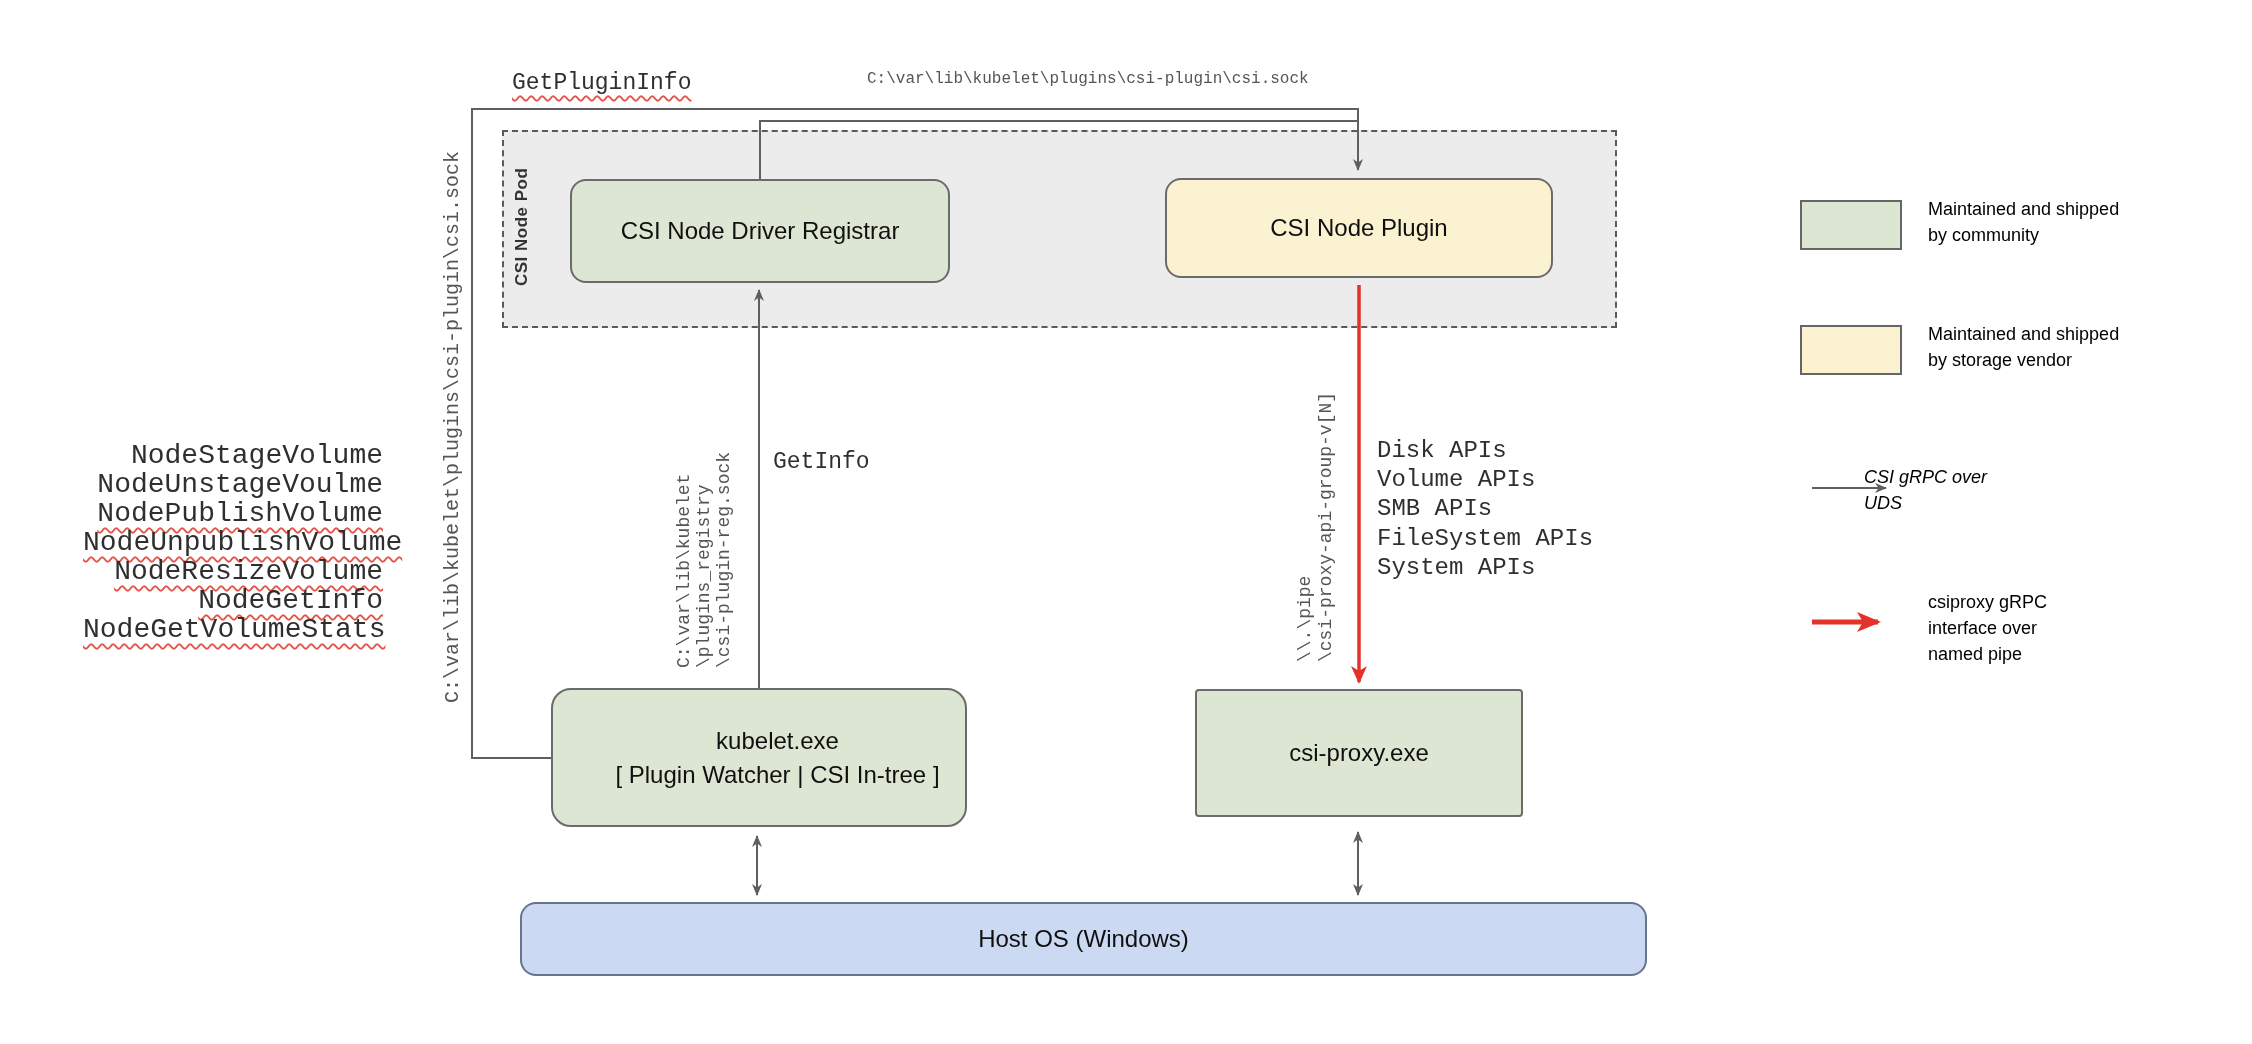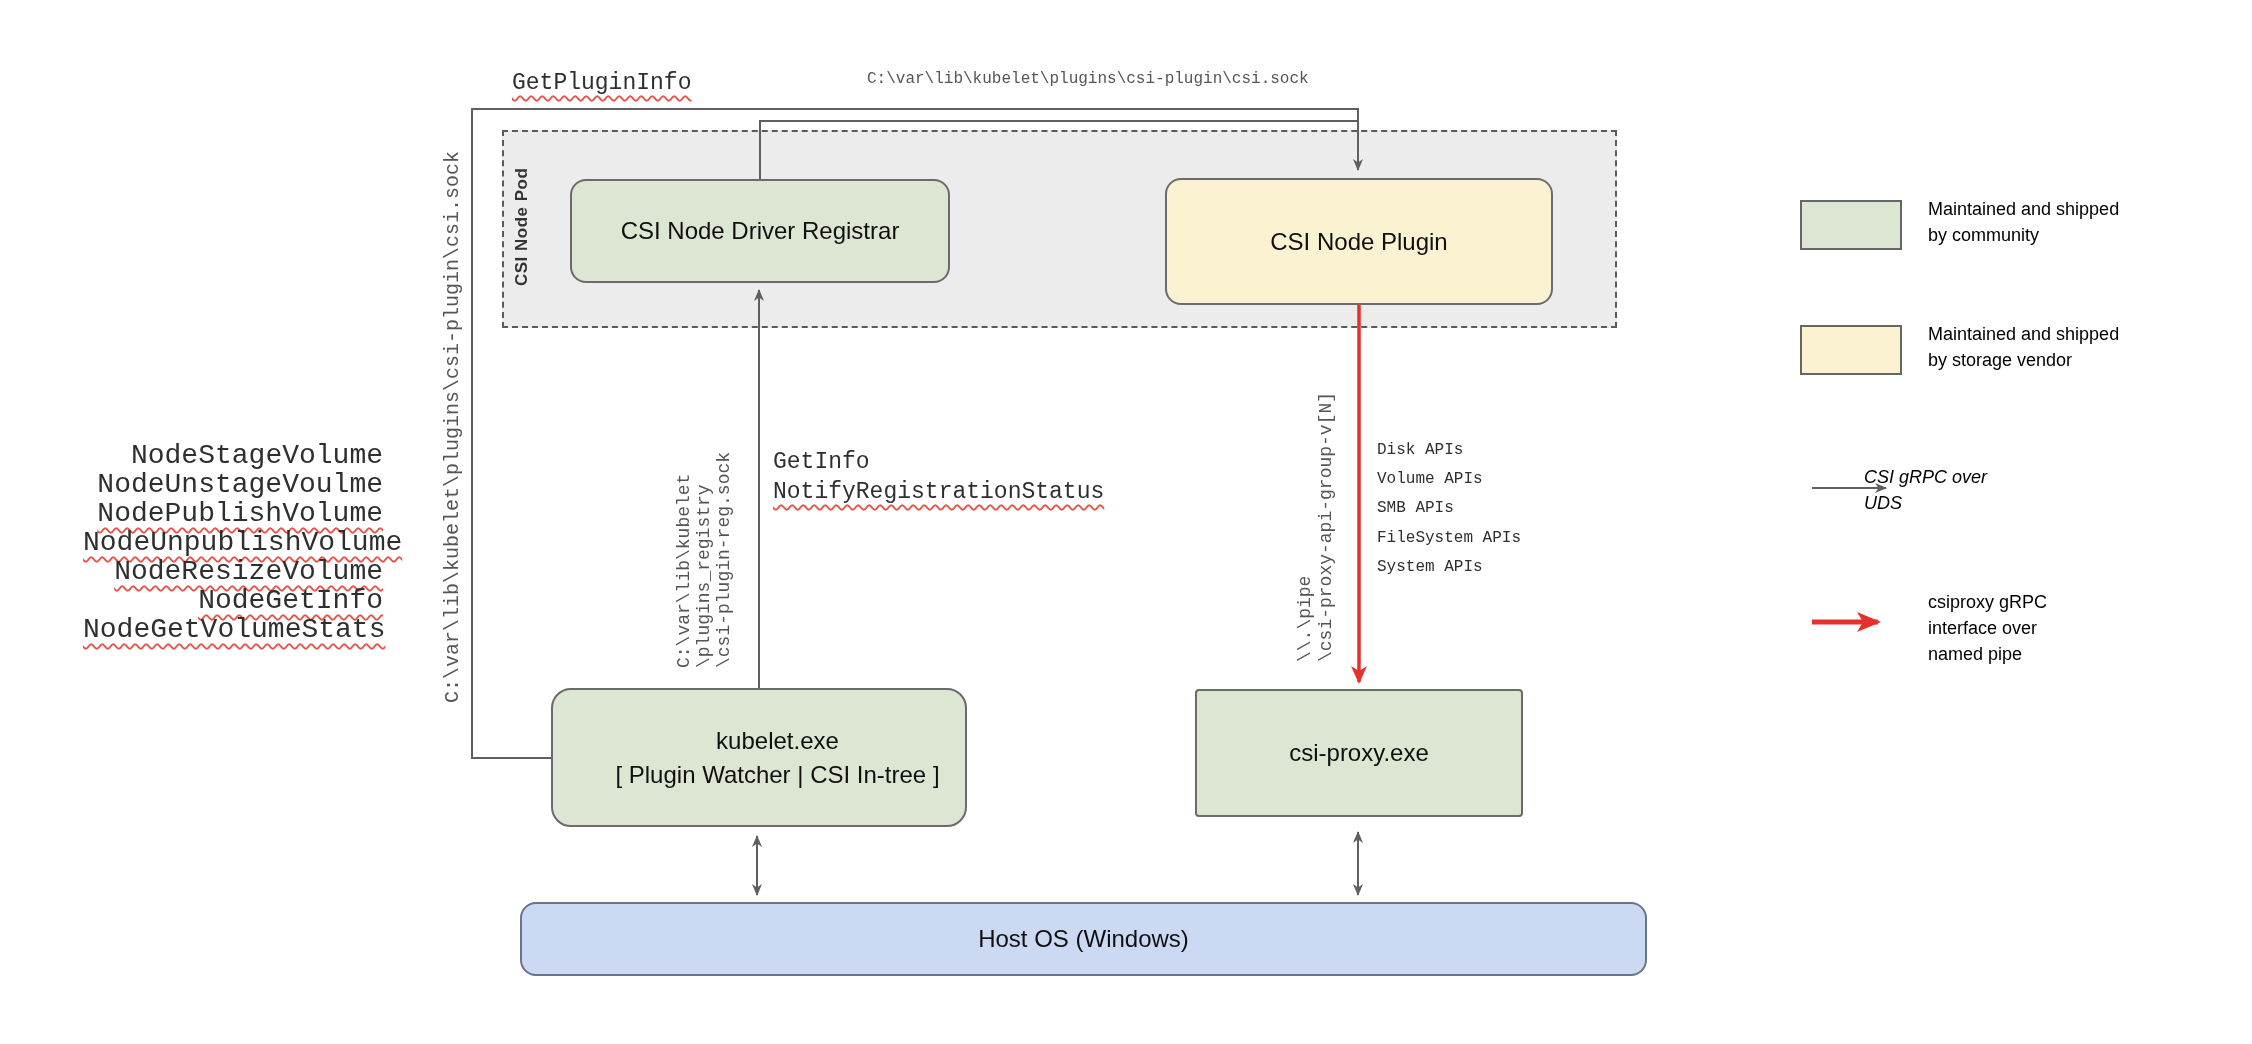--- a/index.html
+++ b/index.html
@@ -19,21 +19,21 @@
   .yellow{background:#faf2d0;}
   .blue{background:#ccd9f3;border-color:#69738a;border-radius:16px;}
   
   .mono{font-family:"Liberation Mono","DejaVu Sans Mono",monospace;color:#2f2f2f;z-index:4;}
   .pathtxt{color:#555555;}
   .rot{transform:rotate(-90deg);transform-origin:0 0;}
   .sq{text-decoration-line:underline;text-decoration-style:wavy;
       text-decoration-color:#e4564a;text-decoration-thickness:2px;text-underline-offset:6px;font-family:Liberation Mono, monospace;}
   .podlabel{font-size:17px;font-weight:600;color:#333;letter-spacing:.5px;z-index:4;}
   .calls{font-size:28px;line-height:29px;text-align:right;}
-  .apis{font-size:16px;line-height:29.2px;}
+  .apis{font-size:24px;line-height:29.2px;}
   .reg3{font-size:18px;line-height:20px;}
   .pipe2{font-size:18px;line-height:21px;}
   
   .swatch{position:absolute;width:102px;height:50px;border:2px solid #666;box-sizing:border-box;z-index:3;}
   .leglabel{position:absolute;font-size:18px;line-height:26px;color:#000000;
             white-space:pre-line;z-index:4;}
 </style>
 </head>
 <body>
 
@@ -69,21 +69,21 @@
     <path d="M1358,858 L1358,832" fill="none" stroke="#5f5f5f" stroke-width="2" marker-end="url(#mg)"></path>
     <path d="M1358,858 L1358,895" fill="none" stroke="#5f5f5f" stroke-width="2" marker-end="url(#mg)"></path>
 
     <path d="M1812,488 L1886,488" fill="none" stroke="#5f5f5f" stroke-width="2" marker-end="url(#mg)"></path>
     <path d="M1812,622 L1878,622" fill="none" stroke="#e5312b" stroke-width="5" marker-end="url(#mrbig)"></path>
   </svg>
 
   <div class="box green" style="left:570px;top:179px;width:380px;height:104px;">
     <span>CSI Node Driver Registrar</span>
   </div>
-  <div class="box yellow" style="left:1165px;top:178px;width:388px;height:127px;">
+  <div class="box yellow" style="left:1165px;top:178px;width:388px;height:100px;">
     <span>CSI Node Plugin</span>
   </div>
   <div class="box green" style="left:551px;top:688px;width:416px;height:139px;border-radius:20px;padding-left:37px;">
     <span>kubelet.exe</span>
     <span>[ Plugin Watcher | CSI In-tree ]</span>
   </div>
   <div class="box green" style="left:1195px;top:689px;width:328px;height:128px;border-radius:4px;">
     <span>csi-proxy.exe</span>
   </div>
   <div class="box blue" style="left:520px;top:902px;width:1127px;height:74px;">
@@ -106,21 +106,20 @@
   </div>
 
   <div class="abs mono pathtxt rot reg3" style="left:674px;top:668px;">
     <div>C:\var\lib\kubelet</div>
     <div>\plugins_registry</div>
     <div>\csi-plugin-reg.sock</div>
   </div>
 
   <div class="abs mono" style="left:773px;top:447px;font-size:23px;line-height:30px;">
     <div>GetInfo</div>
-    <div class="sq">NotifyRegistrationStatus</div>
   </div>
 
   <div class="abs mono pathtxt rot pipe2" style="left:1295px;top:662px;">
     <div>\\.\pipe</div>
     <div>\csi-proxy-api-group-v[N]</div>
   </div>
 
   <div class="abs mono apis" style="left:1377px;top:436px;">
     <div>Disk APIs</div>
     <div>Volume APIs</div>

